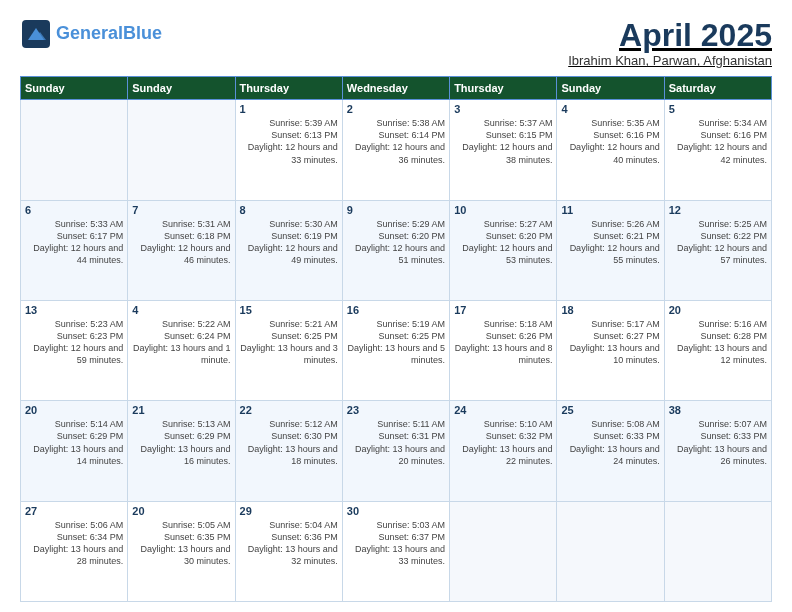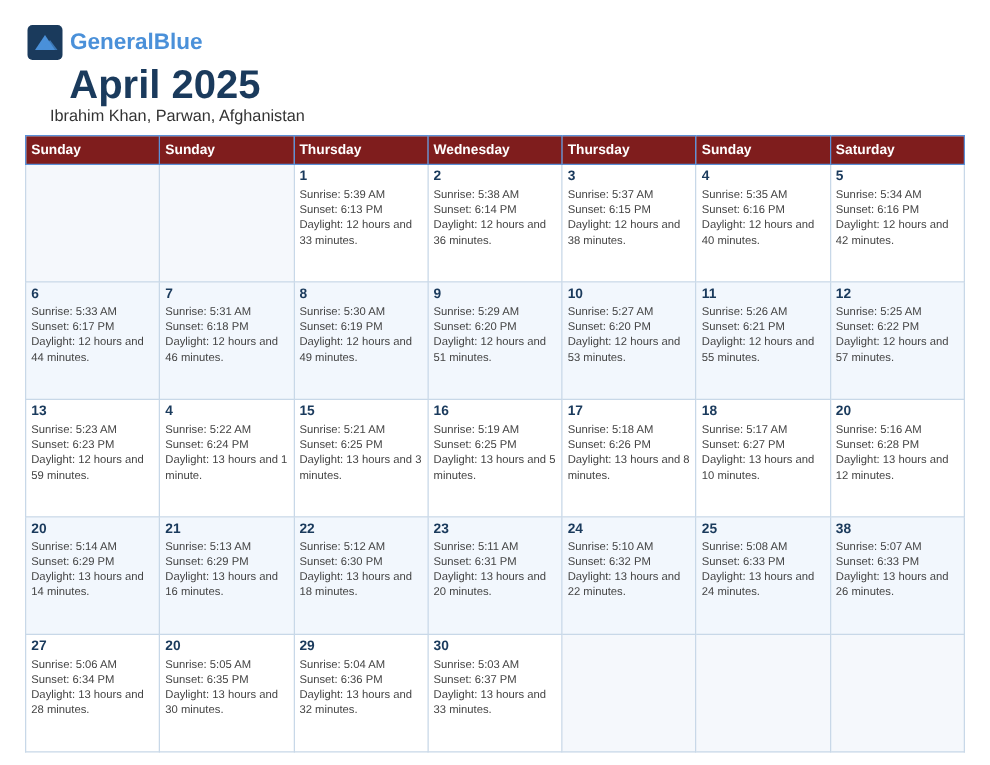--- a/index.html
+++ b/index.html
@@ -15,21 +15,20 @@
       height: 612px;
       padding: 18px 20px 10px 20px;
       display: flex;
       flex-direction: column;
     }
     .header {
       display: flex;
       justify-content: space-between;
       align-items: flex-start;
       margin-bottom: 8px;
-      flex-direction: column;
     }
     .logo {
       display: flex;
       flex-direction: column;
       align-items: flex-start;
     }
     .logo-text {
       font-size: 18px;
       font-weight: bold;
       color: #1a3a5c;
@@ -37,40 +36,41 @@
     }
     .logo-text span {
       color: #4a90d9;
     }
     .logo-wrapper {
       display: flex;
       align-items: center;
       gap: 4px;
     }
     .title-block {
-      text-align: center;
+      text-align: right;
+      text-decoration: underline;
     }
     .month-title {
       font-size: 32px;
       font-weight: bold;
       color: #1a3a5c;
       line-height: 1.1;
     }
     .subtitle {
       font-size: 13px;
       color: #333;
       margin-left: 20px;
     }
     table {
       width: 100%;
       border-collapse: collapse;
       flex: 1;
     }
     th {
-      background-color: #7f1d1d;
+      background-color: #14532d;
       color: #fff;
       font-size: 11px;
       font-weight: bold;
       padding: 5px 4px;
       text-align: left;
       border: 1px solid #5a90d8;
     }
     td {
       border: 1px solid #c8d8e8;
       vertical-align: top;
@@ -93,20 +93,21 @@
       font-size: 11px;
       font-weight: bold;
       color: #1a3a5c;
       display: block;
       margin-bottom: 2px;
     }
     .day-detail {
       font-size: 9px;
       color: #444;
       line-height: 1.35;
+      text-align: right;
     }
     
     .row-even td { background: #f2f7fd; }
     .row-odd td { background: #ffffff; }
     td.empty { background: #f5f8fc !important; }
   </style>
 </head>
 <body>
 
 <div class="page">

